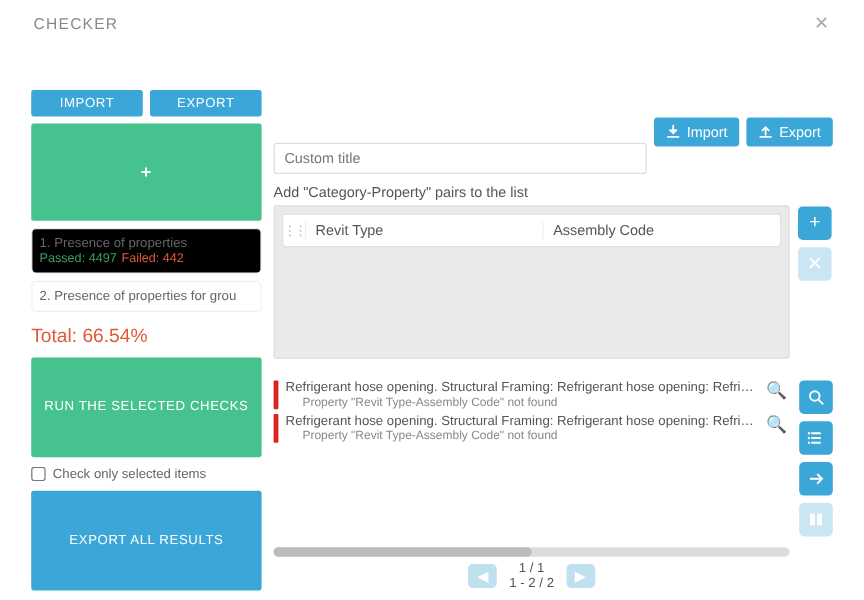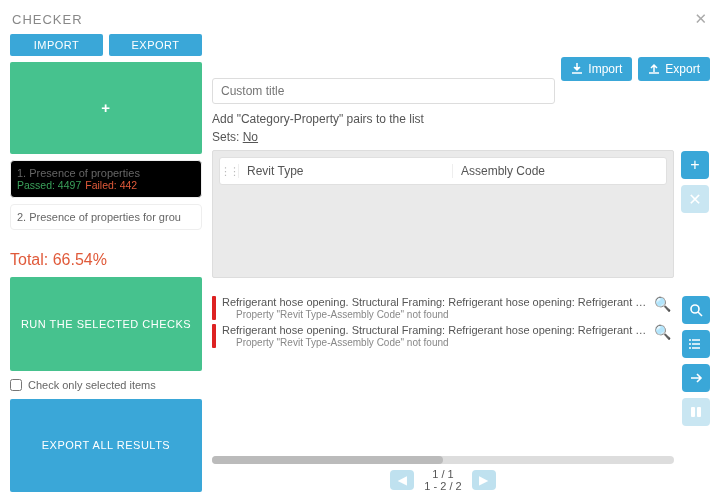--- a/index.html
+++ b/index.html
@@ -1,17 +1,17 @@
 <!DOCTYPE html>
 <html><head>
 <meta charset="utf-8">
 <style>
   * { box-sizing: border-box; margin: 0; padding: 0; font-family: -apple-system, "Segoe UI", Arial, sans-serif; }
   body { width: 720px; height: 500px; overflow: hidden; background: #fff; color: #555; font-size: 12px; }
-  .win { display: flex; flex-direction: column; height: 100%; padding: 8px 10px; }
+  .win { display: flex; flex-direction: column; height: 100%; padding: 8px 26px; gap: 41px; }
   .titlebar { display: flex; align-items: center; justify-content: space-between; color: #888; letter-spacing: 1px; font-size: 13px; padding: 2px 2px 6px; }
   .titlebar .close { font-size: 15px; color: #aaa; cursor: pointer; }
   .body { display: flex; flex: 1; gap: 10px; min-height: 0; }
   .left { width: 192px; display: flex; flex-direction: column; gap: 6px; }
   .btn-row { display: flex; gap: 6px; }
   .btn { flex: 1; background: #3aa7d8; color: #fff; border: none; border-radius: 2px; font-size: 11px; letter-spacing: 0.5px; padding: 5px 0; text-align: center; cursor: pointer; }
   .btn-add { background: #46c28e; font-size: 15px; font-weight: bold; padding: 4px 0; }
   .list { flex: 1; overflow-y: auto; display: flex; flex-direction: column; gap: 6px; }
   .card { border: 1px solid #eee; border-radius: 4px; padding: 6px 8px 6px 6px; }
   .card.sel { background: #000000; }
@@ -104,23 +104,20 @@
         <button class="iob">
           <svg width="12" height="12" viewBox="0 0 12 12">
               <path d="M6 9V3M3 5l3-3 3 3M1 10h10" stroke="#fff" stroke-width="1.5" fill="none"></path>
             </svg>
           <span>Export</span>
         </button>
       </div>
 
       <div class="rightwrap">
         <div class="hint">Add "Category-Property" pairs to the list</div>
-        <div class="sets">
-          <span>Sets:</span>&nbsp;<span class="u">No</span>
-        </div>
 
         <div class="grid">
           <div class="gridrow">
             <div class="grip">⋮⋮</div>
             <div class="gc">Revit Type</div>
             <div class="gc">Assembly Code</div>
           </div>
           <div class="sidebtns">
             <div class="sq">
                 <span>+</span>

